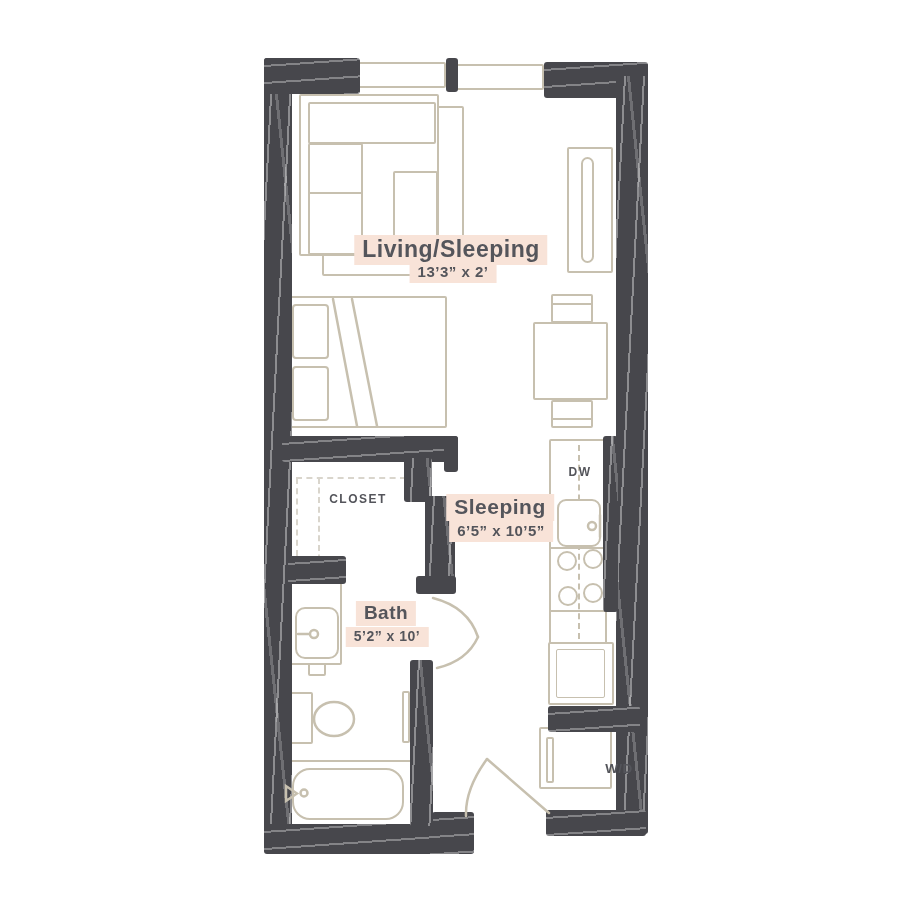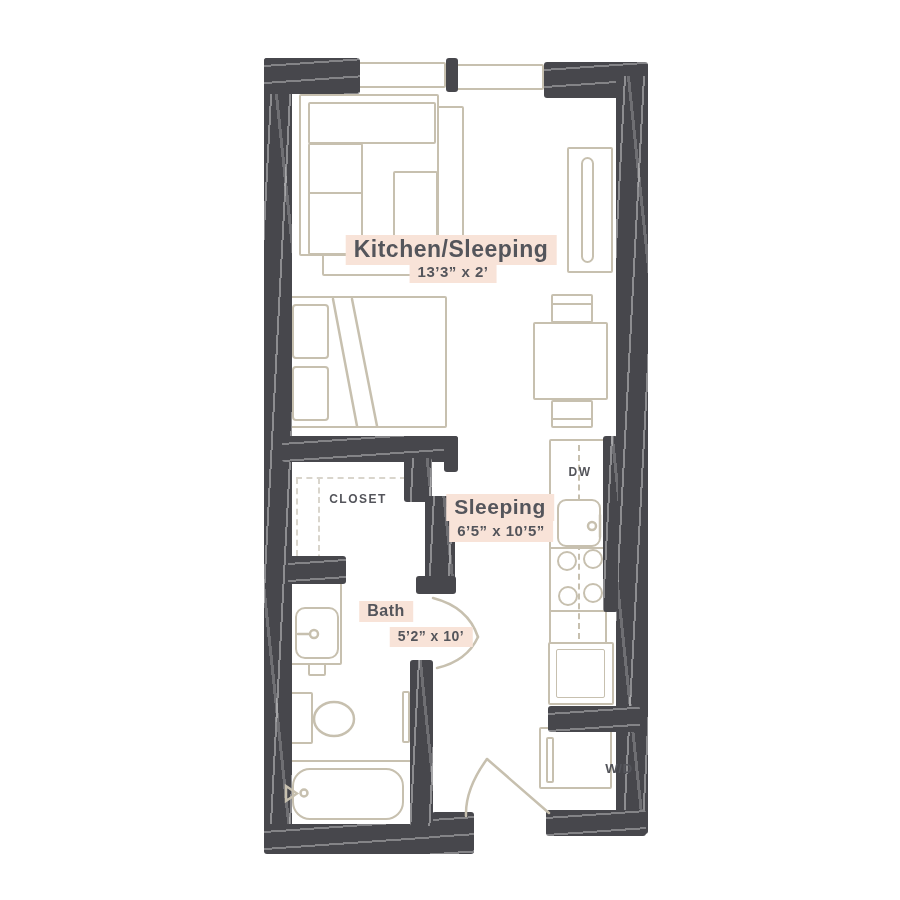--- a/index.html
+++ b/index.html
@@ -30,21 +30,21 @@
 
   .overlay { position:absolute; left:0; top:0; z-index:5; pointer-events:none; }
   .st { stroke:var(--furniture-line,#c7c0af); stroke-width:2.5; fill:none; stroke-linecap:round; }
   .stf { stroke:var(--furniture-line,#c7c0af); stroke-width:2.5; fill:#fff; }
 
   .label { position:absolute; color:var(--label-text,#54555b); font-weight:bold;
            transform:translateX(-50%); white-space:nowrap; z-index:10; letter-spacing:.5px; }
   .hl { background:var(--label-highlight,#f8e3d8); padding:1px 8px 3px; }
   .room-name-lg { font-size:23px; }
   .room-name-md { font-size:21px; }
-  .room-name-sm { font-size:16px; }
+  .room-name-sm { font-size:19px; }
   .dims-lg { font-size:15px; }
   .dims-sm { font-size:14px; }
   .tag { font-size:12px; letter-spacing:1.5px; }
   .tag-wd { font-size:13.5px; letter-spacing:.5px; }
 </style>
 </head>
 <body>
 
 <div class="plan">
 
@@ -134,37 +134,37 @@
     <circle class="stf" cx="304" cy="793" r="3.5"></circle>
 
     <line class="st" x1="298" y1="634" x2="309" y2="634"></line>
     <circle class="stf" cx="314" cy="634" r="4"></circle>
 
     <line class="st" x1="600" y1="515" x2="600" y2="537"></line>
     <circle class="stf" cx="592" cy="526" r="4"></circle>
   </svg>
 
   <div class="label room-name-lg" style="left:451px;top:236px;">
-    <span class="hl">Kitchen/Sleeping</span>
+    <span class="hl">Living/Sleeping</span>
   </div>
   <div class="label dims-lg" style="left:453px;top:263px;">
     <span class="hl">13’3” x 2’</span>
   </div>
 
   <div class="label room-name-md" style="left:500px;top:495px;">
     <span class="hl">Sleeping</span>
   </div>
   <div class="label dims-lg" style="left:501px;top:522px;">
     <span class="hl">6’5” x 10’5”</span>
   </div>
 
   <div class="label room-name-sm" style="left:386px;top:602px;">
     <span class="hl">Bath</span>
   </div>
-  <div class="label dims-sm" style="left:387px;top:628px;margin-left:44px;">
+  <div class="label dims-sm" style="left:387px;top:628px;">
     <span class="hl">5’2” x 10’</span>
   </div>
 
   <div class="label tag" style="left:358px;top:492px;">CLOSET</div>
   <div class="label tag" style="left:580px;top:465px;">DW</div>
   <div class="label tag-wd" style="left:589px;top:761px;margin-left:30px;">W/D</div>
 
 </div>
 
 </body></html>

